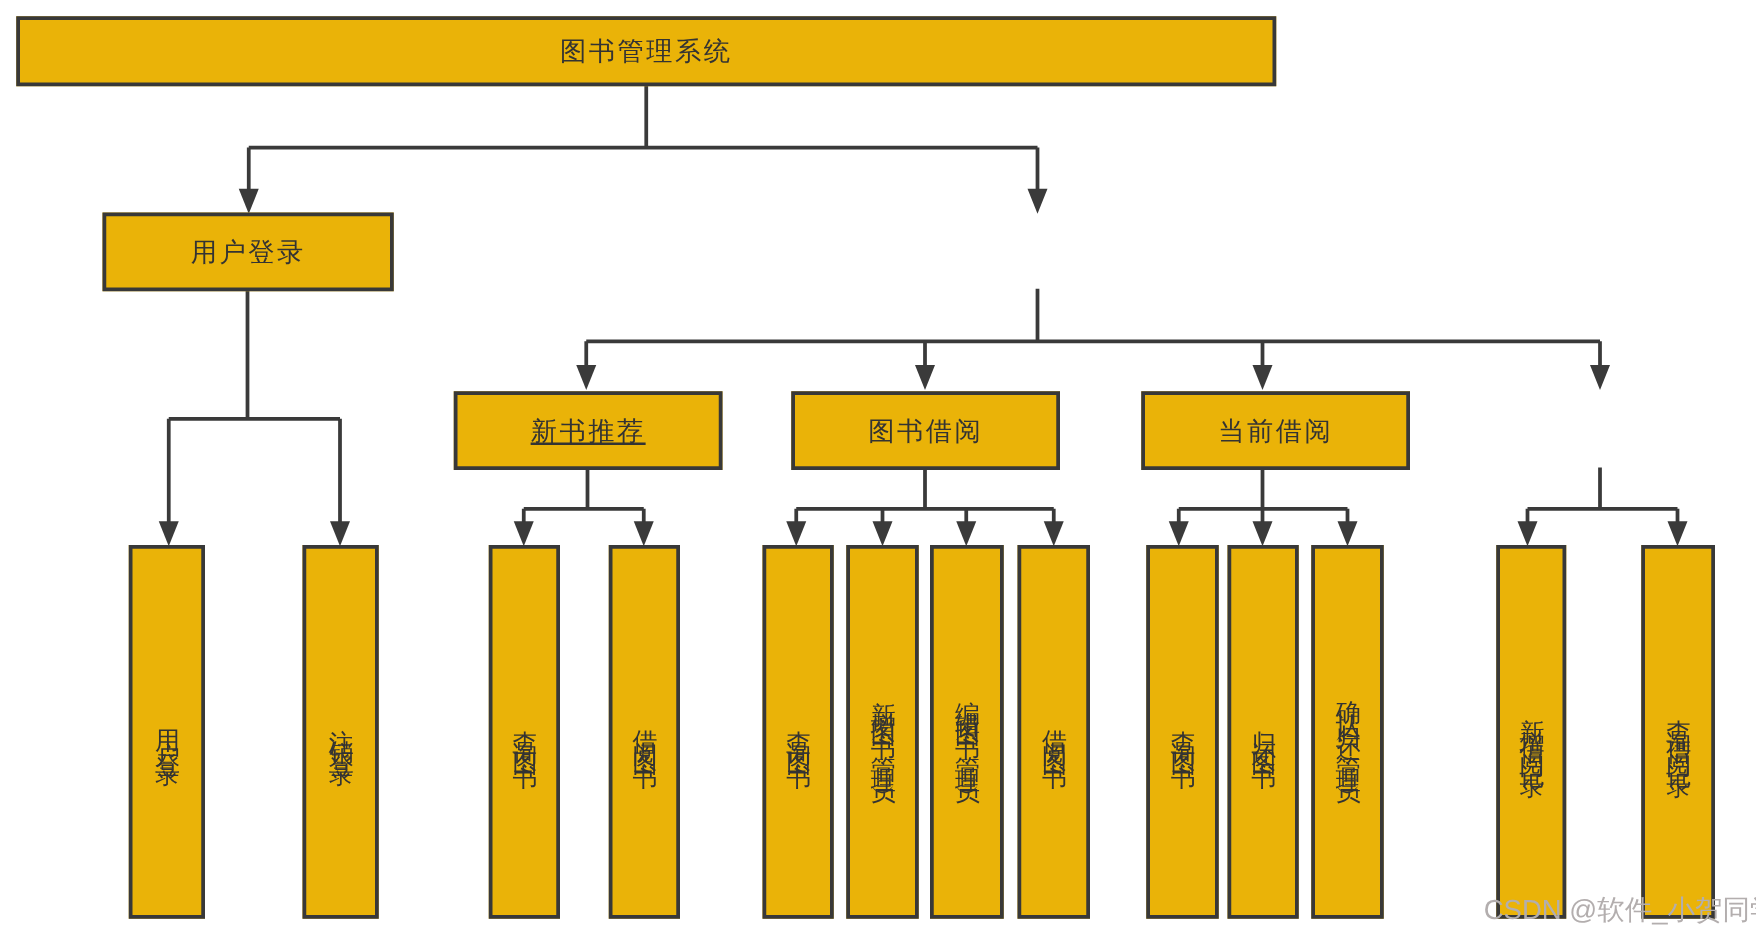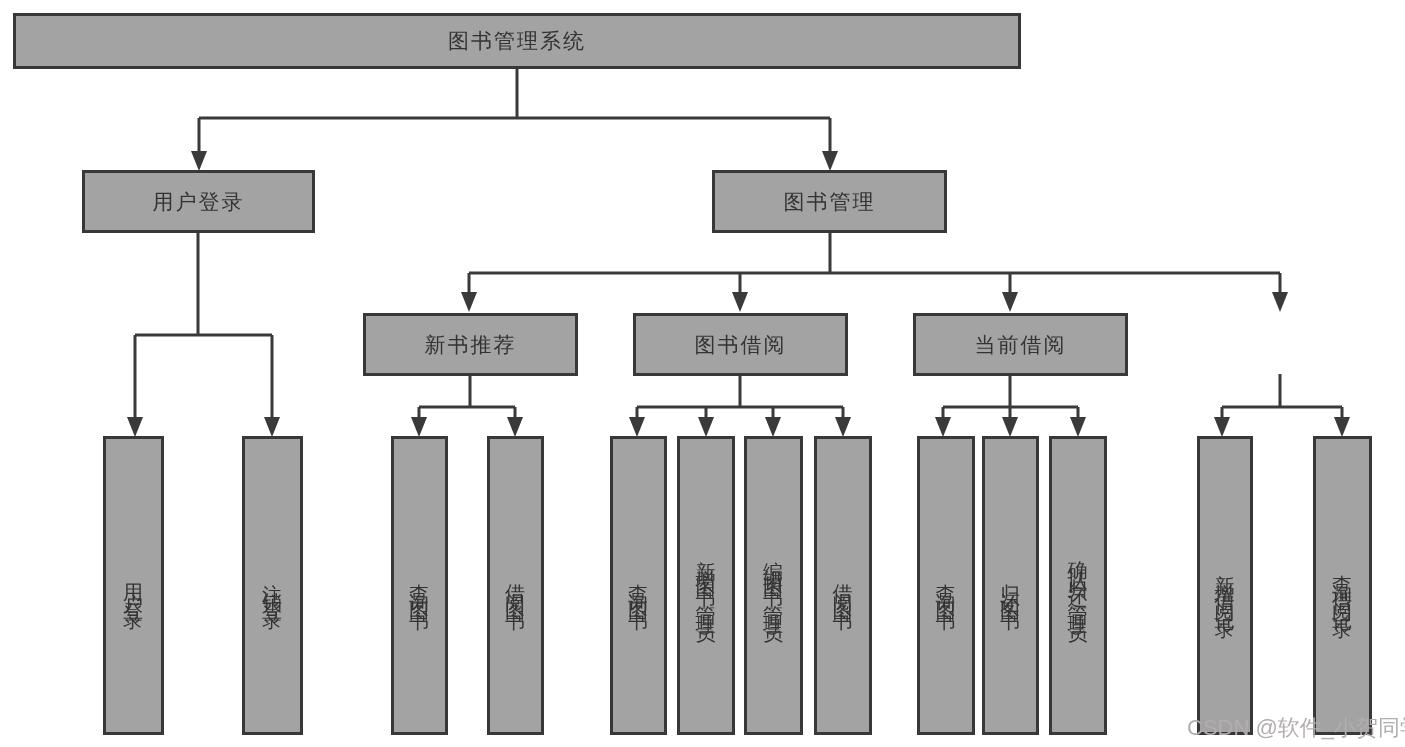--- a/index.html
+++ b/index.html
@@ -27,21 +27,21 @@
     stroke-width: 3;
   }
   svg.connectors polygon {
     fill: #3a3a3a;
     stroke: none;
   }
   .box {
     position: absolute;
     box-sizing: border-box;
     border: 3px solid #383838;
-    background: #a3a3a3;
+    background: #eab308;
     display: flex;
     align-items: center;
     justify-content: center;
     color: #333333;
     text-align: center;
   }
   .box.h {
     font-size: 21px;
     letter-spacing: 2px;
     white-space: nowrap;
@@ -120,25 +120,22 @@
     </g>
   </svg>
 
   <div class="box h" style="left:13px; top:13px; width:1008px; height:56px;">
     <span>图书管理系统</span>
   </div>
 
   <div class="box h" style="left:82px; top:170px; width:233px; height:63px;">
     <span>用户登录</span>
   </div>
-  <div class="box h" style="left:712px; top:170px; width:235px; height:63px;">
-    <span>图书管理</span>
-  </div>
 
-  <div class="box h" style="left:363px; top:313px; width:215px; height:63px;">
+  <div class="box h" style="left:363px; top:313px; width:215px; height:63px;text-decoration:underline;">
     <span>新书推荐</span>
   </div>
   <div class="box h" style="left:633px; top:313px; width:215px; height:63px;font-family:Liberation Serif, serif;">
     <span>图书借阅</span>
   </div>
   <div class="box h" style="left:902px; top:313px; width:215px; height:63px;margin-left:11px;">
     <span>当前借阅</span>
   </div>
 
   <div class="box leaf" style="left:103px; width:61px;">

